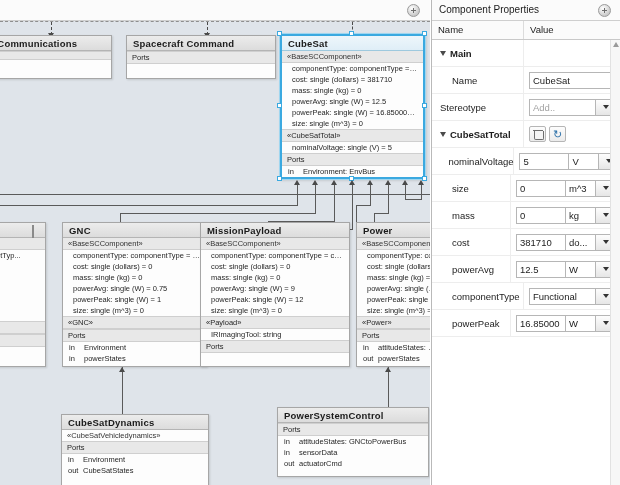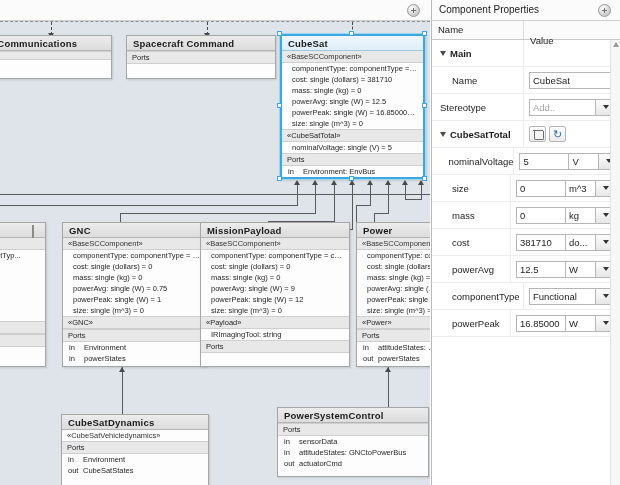--- a/index.html
+++ b/index.html
@@ -147,21 +147,21 @@
     content: ""; position: absolute; left: 3px; top: 5px;
     width: 5px; height: 1px; background: #6d6d6d;
   }
   #props-close::after { transform: rotate(90deg); }
 
   #props-colhdr {
     display: flex; height: 19px; background: #fbfbfb;
     border-bottom: 1px solid #c9c9c9; font-size: 9.5px; color: #1c1c1c;
   }
   #props-colhdr .c1 { width: 92px; padding: 3px 0 0 6px; border-right: 1px solid #dcdcdc; }
-  #props-colhdr .c2 { flex: 1; padding: 3px 0 0 6px; margin-top: 11px; }
+  #props-colhdr .c2 { flex: 1; padding: 3px 0 0 6px; }
 
   #props-rows { position: relative; }
   .prow {
     display: flex; align-items: center; min-height: 26px;
     border-bottom: 1px solid #ededed; font-size: 9.5px; color: #1c1c1c; justify-content: center;
   }
   .prow .lbl { width: 92px; padding-left: 8px; border-right: 1px solid #ededed; height: 26px; display: flex; align-items: center; }
   .prow .lbl.indent { padding-left: 20px; }
   .prow .lbl.group { font-weight: bold; padding-left: 8px; }
   .prow .val { flex: 1; padding: 0 4px 0 5px; display: flex; align-items: center; gap: 0; height: 26px; }
@@ -395,22 +395,22 @@
         <div class="blk-hdr">CubeSatDynamics</div>
         <div class="stereo-plain">«CubeSatVehicledynamics»</div>
         <div class="sect">Ports</div>
         <div class="port"><span class="dir">in</span><span>Environment</span></div>
         <div class="port"><span class="dir">out</span><span>CubeSatStates</span></div>
       </div>
 
       <div class="blk" style="left:277px; top:385px; width:152px; height:70px;">
         <div class="blk-hdr">PowerSystemControl</div>
         <div class="sect">Ports</div>
+        <div class="port"><span class="dir">in</span><span>attitudeStates: GNCtoPowerBus</span></div>
         <div class="port"><span class="dir">in</span><span>sensorData</span></div>
-        <div class="port"><span class="dir">in</span><span>attitudeStates: GNCtoPowerBus</span></div>
         <div class="port"><span class="dir">out</span><span>actuatorCmd</span></div>
       </div>
 
     </div>
   </div>
 
   <div id="props-panel">
 
     <div id="props-title">
       <span>Component Properties</span>

